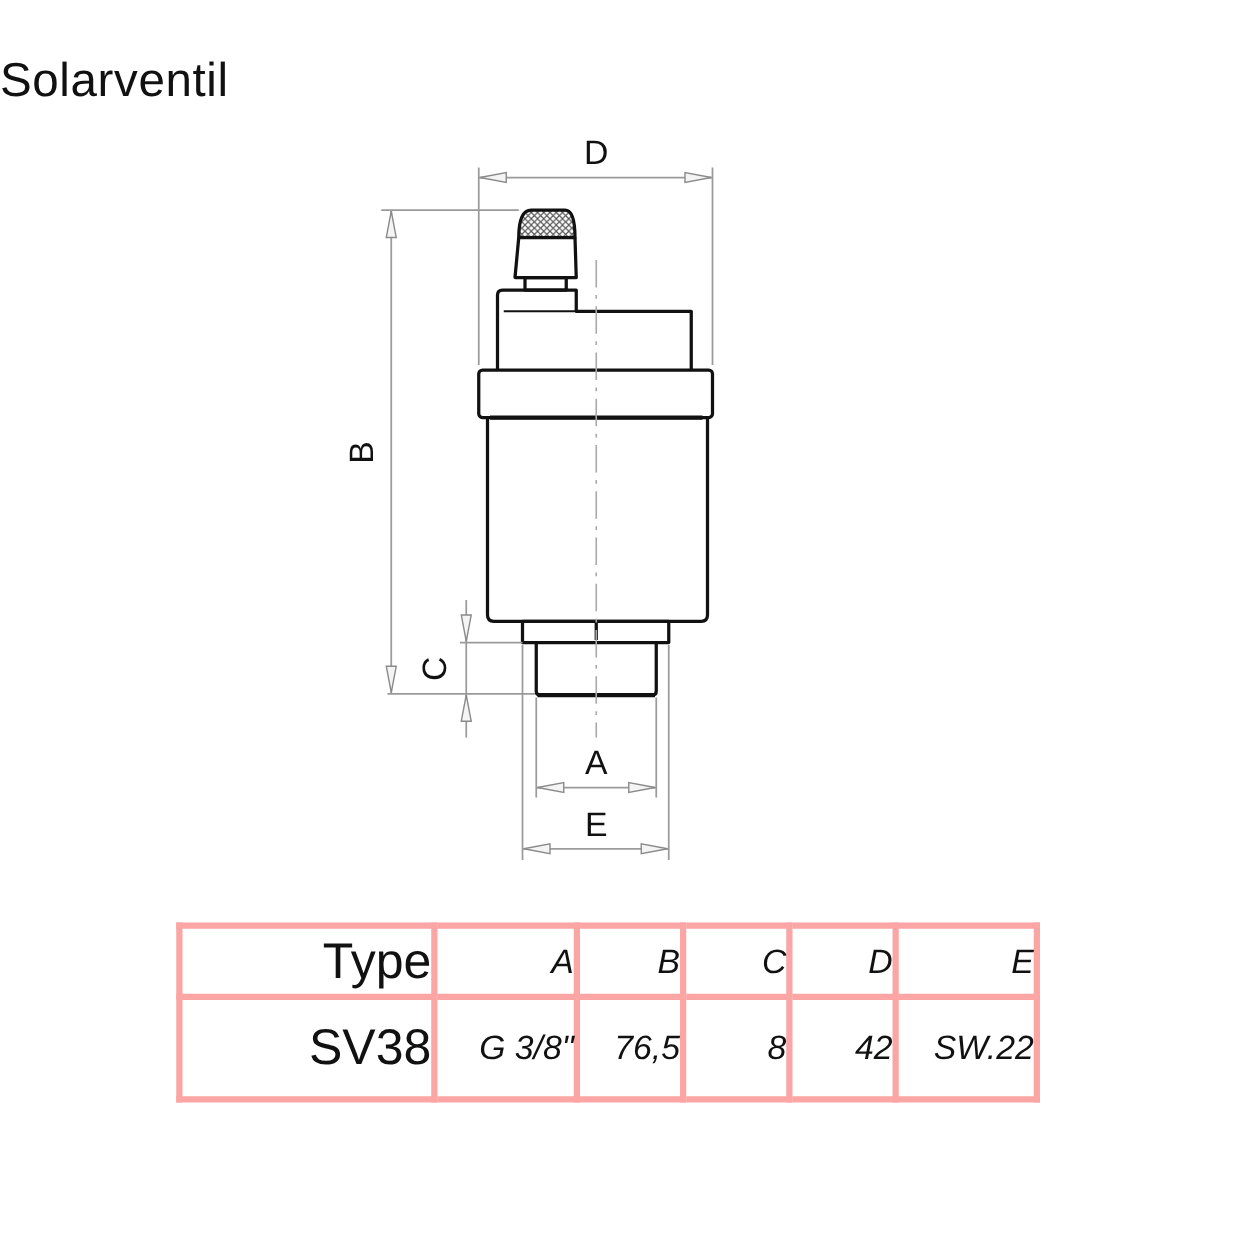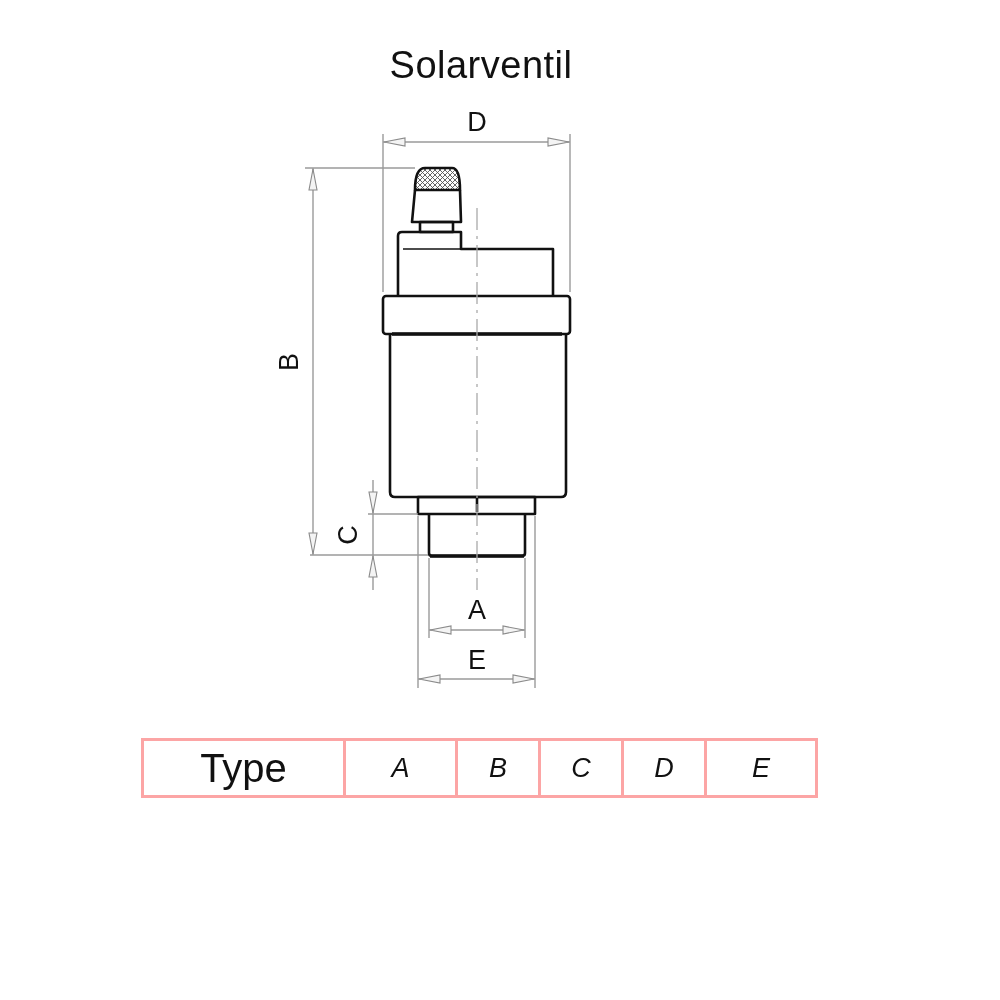--- a/index.html
+++ b/index.html
@@ -1,24 +1,24 @@
 <!DOCTYPE html>
 <html><head>
 <meta charset="utf-8">
 <style>
   html, body { margin:0; padding:0; background:#ffffff; }
   body { width:1000px; height:1000px; position:relative; overflow:hidden;
          font-family:"Liberation Sans", sans-serif; color:#111; }
-  .title { position:absolute; left:16px; width:930px; top:44px; text-align:center;
+  .title { position:absolute; left:0; width:930px; top:44px; 
            font-size:38px; font-weight:normal; letter-spacing:0.5px; }
   svg.drawing { position:absolute; left:0; top:0; }
   .dimlabel { font-family:"Liberation Sans", sans-serif; font-size:27px; fill:#111; }
   table.spec { position:absolute; left:141px; top:738px; border-collapse:collapse;
                border:3px solid #8a8a8a; }
-  table.spec td, table.spec th { border:3px solid #fca5a5; text-align:center;
+  table.spec td, table.spec th { border:5px solid #fca5a5; text-align:right;
                padding:0; font-weight:normal; }
   table.spec tr.head { height:57px; }
   table.spec tr.row { height:82px; }
   .col-type { width:199px; }
   .col-a { width:109px; }
   .col-b { width:80px; }
   .col-c { width:80px; }
   .col-d { width:80px; }
   .col-e { width:108px; }
   .hdr-type { font-size:40px; }
@@ -113,14 +113,22 @@
 <table class="spec">
   <tbody>
       <tr class="head">
     <th class="col-type hdr-type">Type</th>
     <th class="col-a hdr-dim">A</th>
     <th class="col-b hdr-dim">B</th>
     <th class="col-c hdr-dim">C</th>
     <th class="col-d hdr-dim">D</th>
     <th class="col-e hdr-dim">E</th>
   </tr>
+  <tr class="row">
+    <td class="cell-type">SV38</td>
+    <td class="cell-val">G 3/8"</td>
+    <td class="cell-val">76,5</td>
+    <td class="cell-val">8</td>
+    <td class="cell-val">42</td>
+    <td class="cell-val">SW.22</td>
+  </tr>
 </tbody>
   </table>
 
 </body></html>

